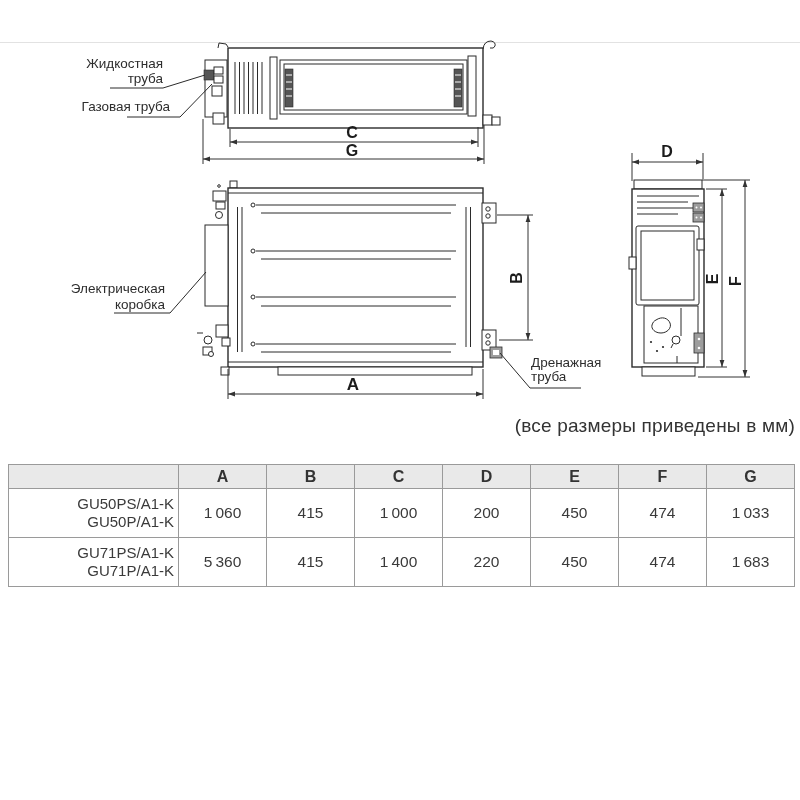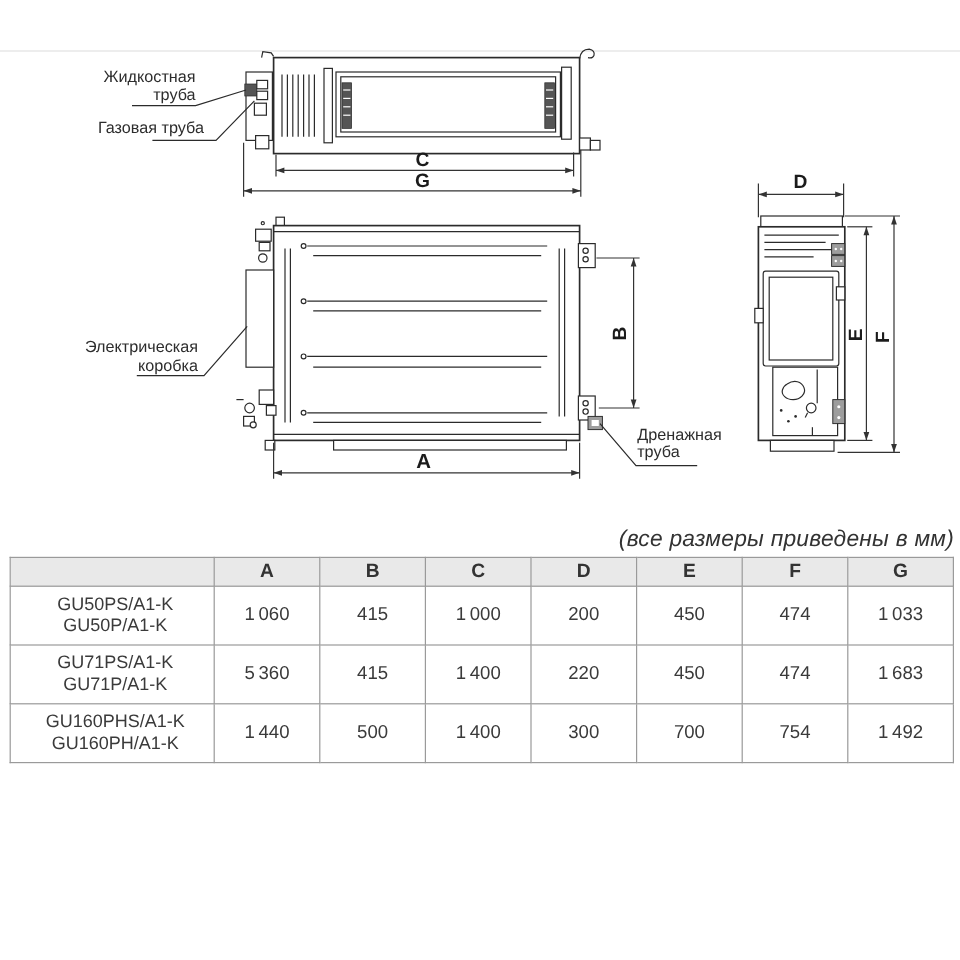--- a/index.html
+++ b/index.html
@@ -13,34 +13,34 @@
   svg .ln2  { stroke:#2b2b2b; stroke-width:1.4; fill:none; }
   svg .fillw{ fill:#ffffff; }
   svg .grayfill { fill:#9d9d9d; stroke:#2b2b2b; stroke-width:0.8; }
   svg .darkfill { fill:#555555; stroke:#2b2b2b; stroke-width:0.6; }
   svg .dimln { stroke:#333333; stroke-width:1; fill:none; }
   svg .arr  { fill:#333333; stroke:none; }
   svg .lbl  { font-family:"Liberation Sans",sans-serif; font-size:13.5px; fill:#2d2d2d; }
   svg .dim  { font-family:"Liberation Sans",sans-serif; font-size:16px; font-weight:bold; fill:#1b1b1b; }
   svg .dimA { font-size:17px; }
   .note {
-    position:absolute; top:439px; right:5px;
-    font-style:italic; font-size:19px; color:#333; letter-spacing:0.2px;margin-left:48px;
+    position:absolute; top:415px; right:5px;
+    font-size:19px; color:#333; letter-spacing:0.2px;margin-left:48px;
   }
   table.dims {
     position:absolute; left:8px; top:464px; width:787px;
     border-collapse:collapse; table-layout:fixed; color:#3a3a3a;
   }
   table.dims th, table.dims td { border:1px solid #9a9a9a; }
   table.dims thead th {
     background:#e9e9e9; height:23px; font-size:16px; font-weight:bold;
     color:#333; padding:0; text-align:center;
   }
   td.model-cell {
-    text-align:center; padding:3px 4px 3px 9px; font-size:15px;
+    text-align:right; padding:3px 4px 3px 9px; font-size:15px;
     line-height:18px; height:42px; white-space:nowrap;
   }
   td.val-cell { text-align:center; font-size:15.5px; }
 </style>
 </head>
 <body>
 
 <div class="top-rule"></div>
 
 <svg class="diagram" width="800" height="436" viewBox="0 0 800 436">
@@ -332,27 +332,14 @@
           <div>GU71P/A1-K</div>
         </td>
         <td class="val-cell">5 360</td>
         <td class="val-cell">415</td>
         <td class="val-cell">1 400</td>
         <td class="val-cell">220</td>
         <td class="val-cell">450</td>
         <td class="val-cell">474</td>
         <td class="val-cell">1 683</td>
       </tr>
-      <tr>
-        <td class="model-cell">
-          <div>GU160PHS/A1-K</div>
-          <div>GU160PH/A1-K</div>
-        </td>
-        <td class="val-cell">1 440</td>
-        <td class="val-cell">500</td>
-        <td class="val-cell">1 400</td>
-        <td class="val-cell">300</td>
-        <td class="val-cell">700</td>
-        <td class="val-cell">754</td>
-        <td class="val-cell">1 492</td>
-      </tr>
     </tbody>
 </table>
 
 </body></html>

